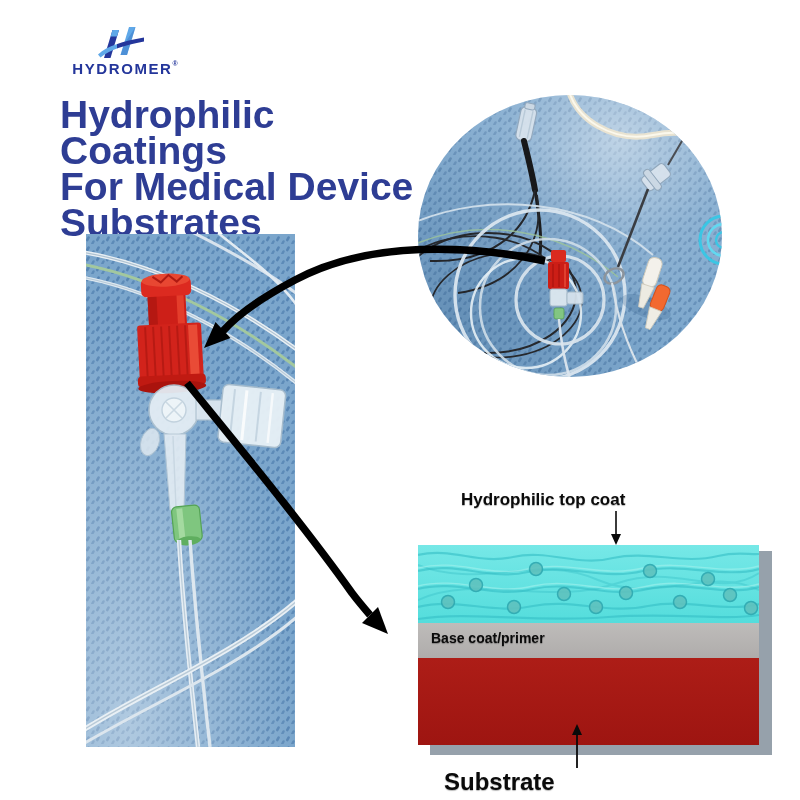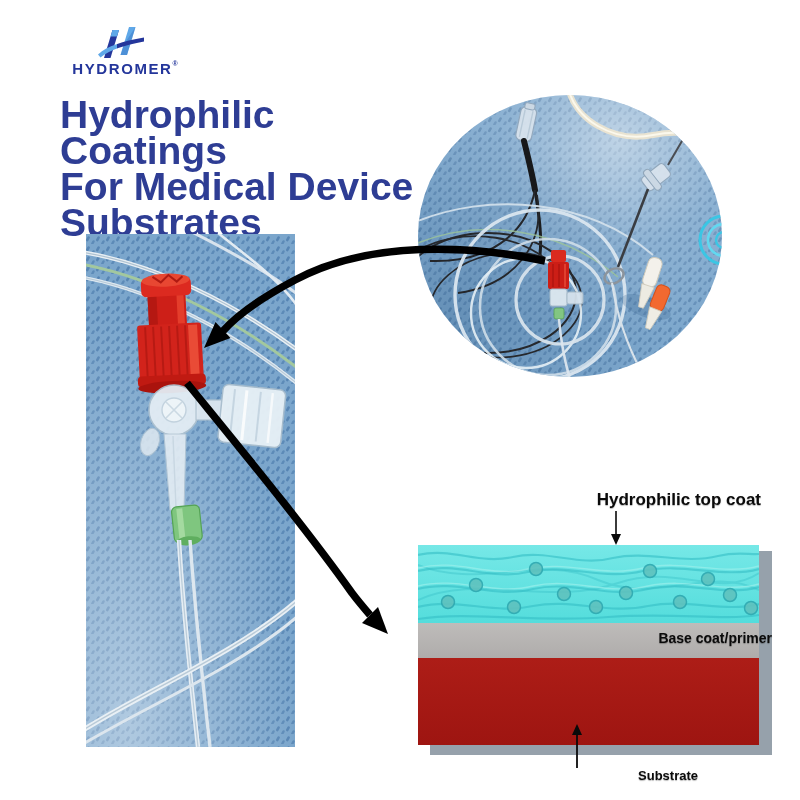--- a/index.html
+++ b/index.html
@@ -20,25 +20,25 @@
   .photo-rect{position:absolute;left:86px;top:234px;width:209px;height:513px;overflow:hidden;}
   
   .diagram{position:absolute;left:0;top:0;}
   .diag-shadow{position:absolute;left:430px;top:551px;width:342px;height:204px;
                background:var(--shadow,#96A1AB);}
   .layer{position:absolute;left:418px;width:341px;}
   .layer-top{top:545px;height:78px;background:linear-gradient(#76E8E7,#54DDDC);}
   .layer-top svg{display:block;width:341px;height:78px;}
   .layer-base{top:623px;height:35px;background:linear-gradient(#BEBCBA,#AFACAB);}
   .layer-sub{top:658px;height:87px;background:linear-gradient(#AD1D17,#9E1511);}
-  .diag-label{position:absolute;text-align:right;color:#0a0a0a;font-weight:bold;
+  .diag-label{position:absolute;text-align:left;color:#0a0a0a;font-weight:bold;
               text-shadow:0 1px 1px rgba(0,0,0,.28);}
   .lbl-top{left:461px;top:490px;width:300px;font-size:17px;}
   .lbl-base{left:431px;top:630px;width:341px;font-size:14px;}
-  .lbl-sub{left:398px;top:768px;width:300px;font-size:13px;}
+  .lbl-sub{left:444px;top:768px;width:300px;font-size:24px;}
   .mini-arrow{position:absolute;}
   .overlay{position:absolute;left:0;top:0;width:800px;height:800px;pointer-events:none;}
 </style>
 </head>
 <body>
 
 <div class="page">
 
   <div class="logo">
     <svg class="logo-mark" viewBox="0 0 46 36">

